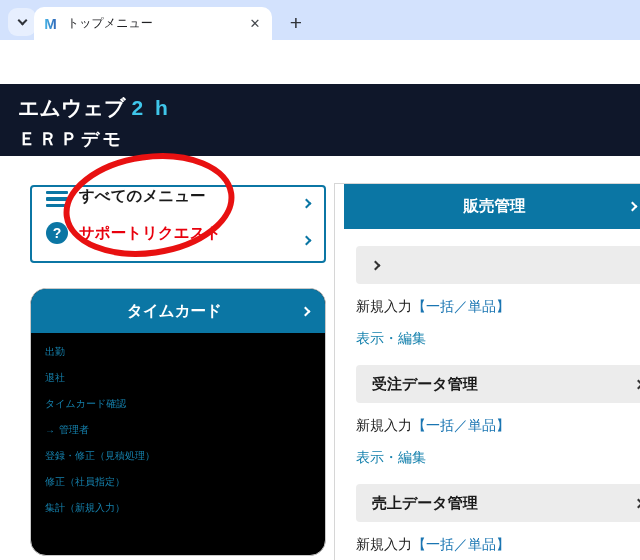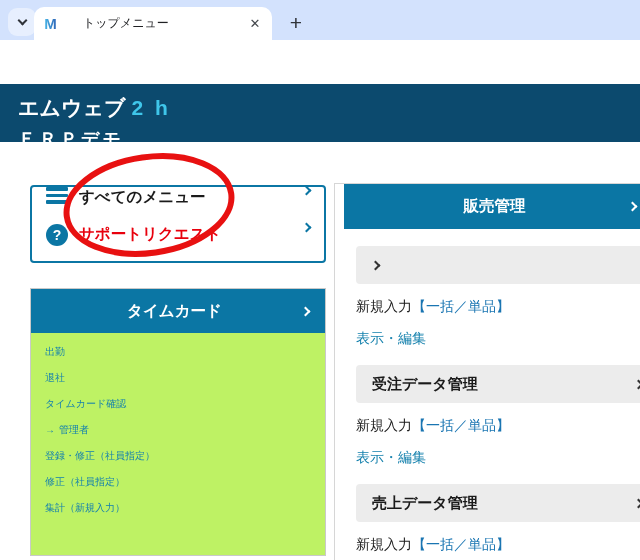--- a/index.html
+++ b/index.html
@@ -5,56 +5,56 @@
   * { margin:0; padding:0; box-sizing:border-box; }
   html,body { width:640px; height:560px; overflow:hidden; }
   body { font-family:"Liberation Sans","DejaVu Sans",sans-serif; background:#fff; position:relative; }
 
   
   .tabstrip { position:absolute; left:0; top:0; width:640px; height:40px; background:#d3e2fd; }
   .tabsearch { position:absolute; left:8px; top:8px; width:28px; height:28px; border-radius:9px;
                background:rgba(255,255,255,.45); display:flex; align-items:center; justify-content:center; color:#30343a; }
   .tab { position:absolute; left:34px; top:7px; width:238px; height:33px; background:#fff;
          border-radius:10px 10px 0 0; display:flex; align-items:center; padding:0 8px; }
-  .tab .title { font-size:12px; color:#202124; flex:1; margin-left:24px; white-space:nowrap; overflow:hidden; }
+  .tab .title { font-size:12px; color:#202124; flex:1; margin-left:8px; white-space:nowrap; overflow:hidden; }
   .tab .close { color:#45494e; font-size:13px; width:18px; height:18px; display:flex; align-items:center; justify-content:center; border-radius:50%; }
   .newtab { position:absolute; left:282px; top:9px; width:28px; height:28px; display:flex; align-items:center;
             justify-content:center; color:#30343a; font-size:21px; font-weight:400; border-radius:50%; }
   .toolbar { position:absolute; left:0; top:40px; width:640px; height:44px; background:#fff; }
   .navbtn { position:absolute; top:51px; width:22px; height:22px; display:flex; align-items:center; justify-content:center;
             color:#3c4043; font-size:18px; }
   .omnibox { position:absolute; left:155px; top:48px; width:520px; height:33px; border-radius:17px; background:#eef1f9;
              display:flex; align-items:center; padding-left:14px; }
   .omnibox .url { font-size:13.5px; color:#202124; margin-left:10px; letter-spacing:.1px; }
 
   
-  .siteheader { position:absolute; left:0; top:84px; width:640px; height:58px; background:#0c4a6e; color:#fff; padding:10px 0 0 18px; }
+  .siteheader { position:absolute; left:0; top:84px; width:640px; height:72px; background:#0f172a; color:#fff; padding:10px 0 0 18px; }
   .siteheader .line1 { font-size:21px; font-weight:bold; }
   .siteheader .line1 .accent { color:#3fc6ea; margin-left:6px; letter-spacing:3px; }
   .siteheader .line2 { font-size:18px; font-weight:bold; letter-spacing:3px; margin-top:5px; }
 
   
   .chev { display:inline-block; width:7px; height:7px; border-top:2px solid currentColor; border-right:2px solid currentColor; }
   .chev.right { transform:rotate(45deg); }
   .chev.down  { transform:rotate(135deg); margin-top:-3px; }
 
   
   .menubox { position:absolute; left:30px; top:185px; width:296px; height:78px; border:2px solid #0b76a4; border-radius:4px; background:#fff; }
-  .menurow { height:37px; display:flex; align-items:flex-start; padding:0 14px; }
+  .menurow { height:37px; display:flex; align-items:flex-end; padding:17px 14px; }
   .menurow .lbl { flex:1; margin-left:11px; font-size:15.5px; font-weight:bold; color:#1a1a1a; }
   .menurow.support .lbl { color:#e8000d; }
   .menurow .chev { color:#0b76a4; }
   .burger { width:22px; display:flex; flex-direction:column; gap:3px; }
   .burger span { height:3.5px; background:#0b76a4; border-radius:1px; }
   .qmark { width:22px; height:22px; border-radius:50%; background:#0b76a4; color:#fff; font-weight:bold; font-size:14px;
            display:flex; align-items:center; justify-content:center; }
 
   .circle-annot { position:absolute; left:52px; top:144px; width:200px; height:126px; pointer-events:none; z-index:30; }
 
-  .card { position:absolute; background:#bef264; border:1px solid #c9c9c9; border-radius:0; }
+  .card { position:absolute; background:#000000; border:1px solid #c9c9c9; border-radius:16px; }
   .timecard { left:30px; top:288px; width:296px; height:268px; overflow:hidden; }
   .sectionbar { height:44px; background:#0b76a4; color:#fff; display:flex; align-items:center; padding:0 16px; }
   .sectionbar .lbl { flex:1; font-size:15.5px; font-weight:bold;text-align:center; }
   .timecard .links { padding:12px 14px 0 14px; }
   .tlink { font-size:10px; color:#1581ad; margin-bottom:12px; cursor:pointer; }
   .tlink.admin { margin-top:6px; }
   .tlink .arr { color:#1581ad; margin-right:4px; }
 
   
   .salescard { left:334px; top:183px; width:330px; height:420px; border-radius:0; border:1px solid #d6d6d6; border-right:none; border-bottom:none; padding:0 0 0 9px; background:#fff; }
@@ -150,21 +150,21 @@
     <span class="lbl">タイムカード</span>
     <span class="chev right"></span>
   </div>
   <div class="links">
     <div class="tlink">出勤</div>
     <div class="tlink">退社</div>
     <div class="tlink">タイムカード確認</div>
     <div class="tlink admin">
       <span class="arr">→</span><span>管理者</span>
     </div>
-    <div class="tlink admin">登録・修正（社員指定）</div>
+    <div class="tlink admin">登録・修正（見積処理）</div>
     <div class="tlink">修正（社員指定）</div>
     <div class="tlink">集計（新規入力）</div>
   </div>
 </div>
 
 <div class="card salescard">
   <div class="sectionbar">
     <span class="lbl">販売管理</span>
     <span class="chev right" style="margin-right:12px;"></span>
   </div>

